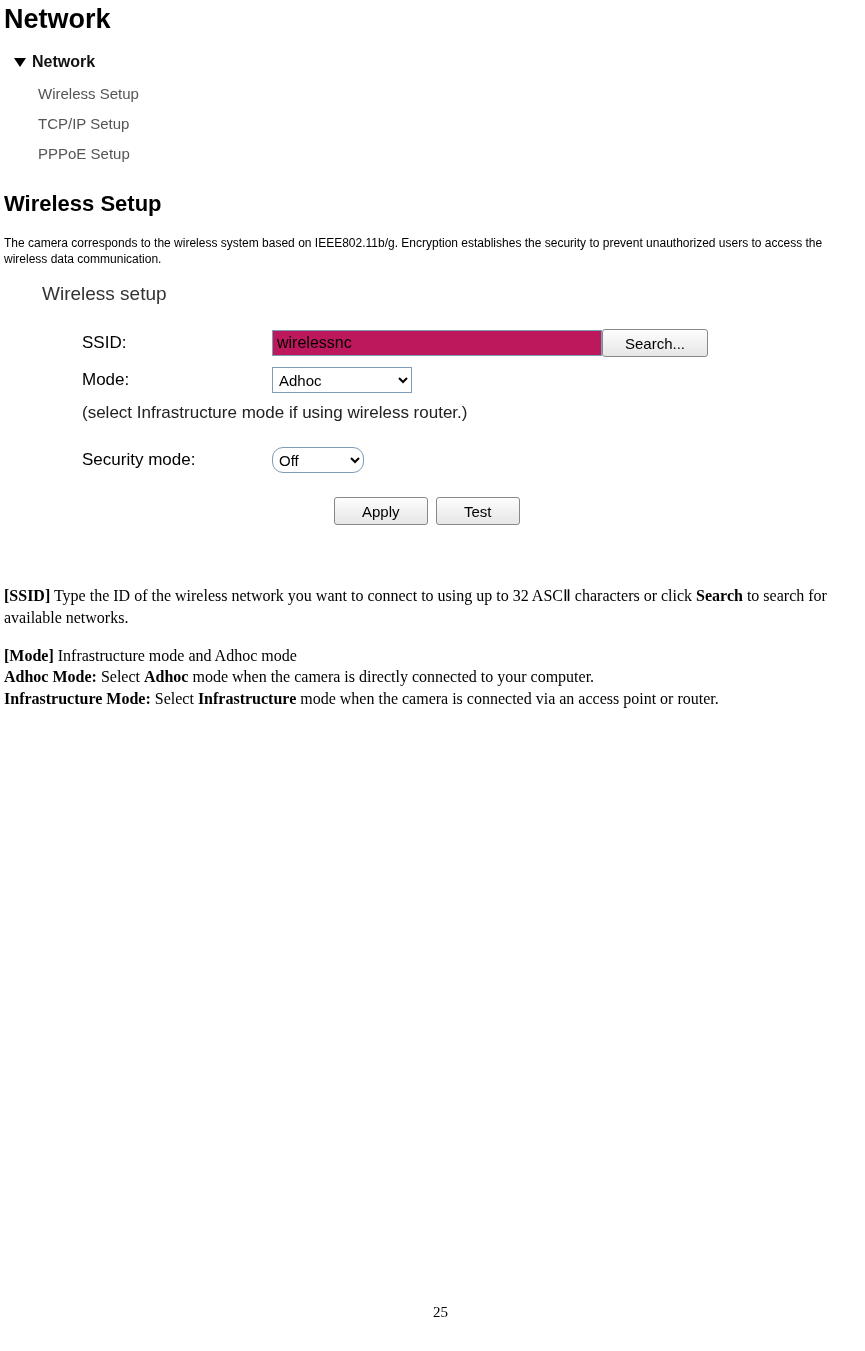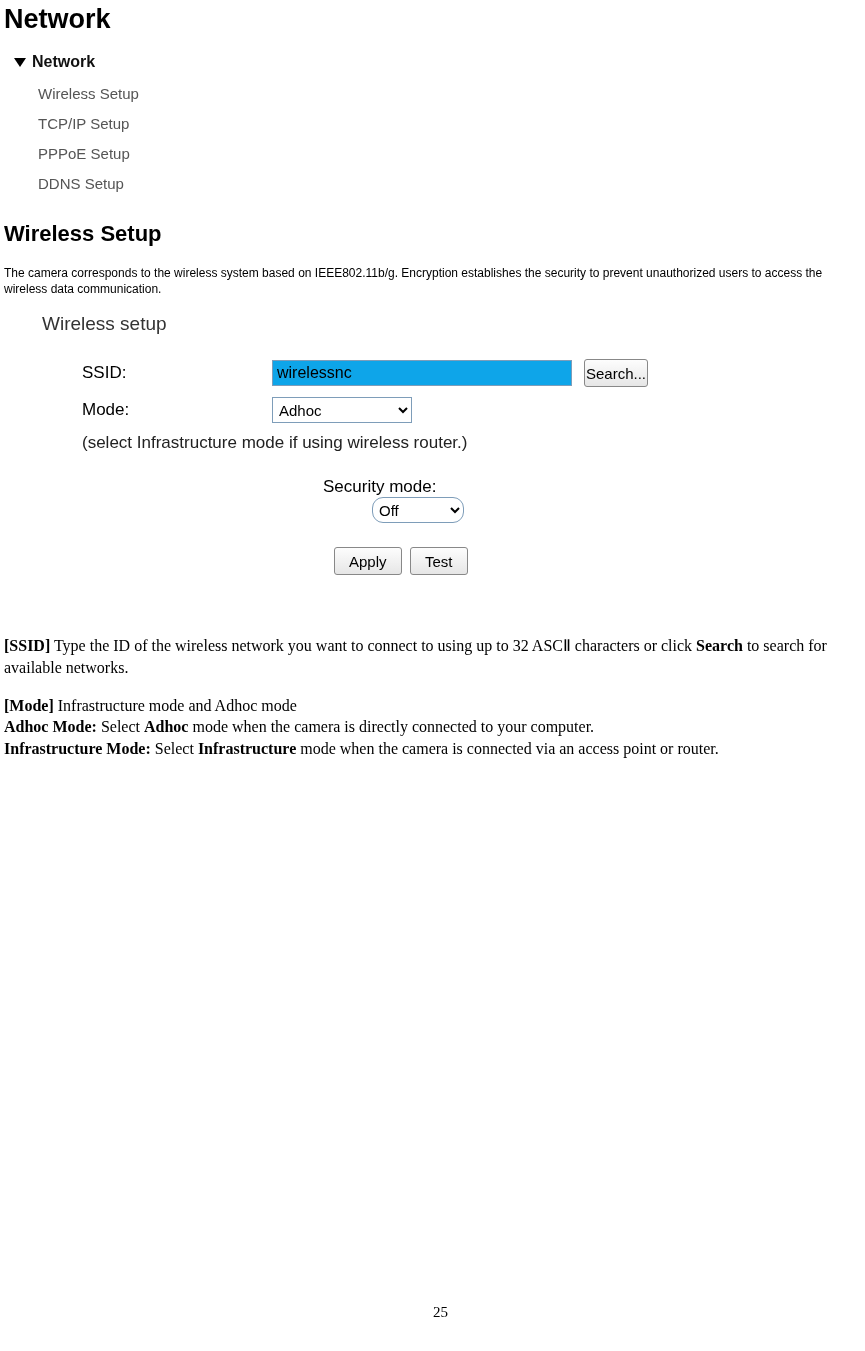--- a/index.html
+++ b/index.html
@@ -82,38 +82,37 @@
     }
     .form-label {
       width: 190px;
       font-size: 17px;
       color: #000000;
     }
     .text-input {
       font-family: Arial, sans-serif;
       font-size: 16px;
       padding: 3px 4px;
-      width: 300px;
+      width: 330px;
       height: 26px;
       border: 1px solid #7e9db9;
-      background: #0ea5e9;
+      background: #be185d;
     }
     .btn {
       font-family: Arial, sans-serif;
       font-size: 15px;
-      padding: 3px 14px;
+      padding: 3px 27px;
       background: linear-gradient(to bottom, #fdfdfd, #e6e6e6);
       border: 1px solid #888;
       border-radius: 3px;
       cursor: pointer;
       height: 28px;
     }
     .btn-search {
-      margin-left: 12px;
-      padding: 3px 1px;
+      padding: 3px 22px;
     }
     .select {
       font-family: Arial, sans-serif;
       font-size: 15px;
       height: 26px;
       border: 1px solid #7e9db9;
       background: #fff;
       padding: 2px 2px;
     }
     .select-mode { width: 140px; }
@@ -154,21 +153,20 @@
 
 <div class="nav-block">
   <div class="nav-header">
     <span class="tri"></span>
     <span class="label">Network</span>
   </div>
   <ul class="nav-items">
     <li>Wireless Setup</li>
     <li>TCP/IP Setup</li>
     <li>PPPoE Setup</li>
-    <li>DDNS Setup</li>
   </ul>
 </div>
 
 <h2 class="section-title">Wireless Setup</h2>
 
 <p class="intro-text">The camera corresponds to the wireless system based on IEEE802.11b/g. Encryption establishes the security to prevent unauthorized users to access the wireless data communication.</p>
 
 <div class="wireless-panel">
   <div class="panel-title">Wireless setup</div>
 
@@ -180,21 +178,21 @@
 
   <div class="form-row">
     <span class="form-label">Mode:</span>
     <select class="select select-mode">
       <option>Adhoc</option>
     </select>
   </div>
 
   <div class="note-row">(select Infrastructure mode if using wireless router.)</div>
 
-  <div class="form-row" style="margin-bottom:24px;flex-direction:column;">
+  <div class="form-row" style="margin-bottom:24px;">
     <span class="form-label">Security mode:</span>
     <select class="select select-sec">
       <option>Off</option>
     </select>
   </div>
 
   <div class="button-row">
     <button class="btn">Apply</button>
     <button class="btn">Test</button>
   </div>

